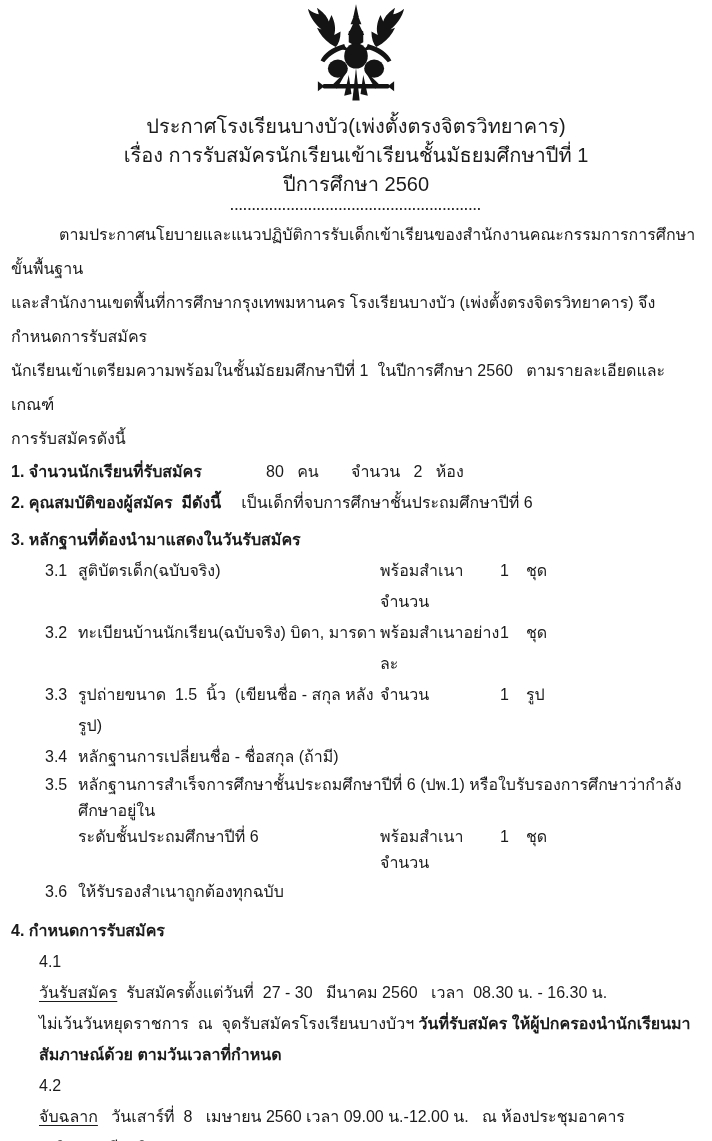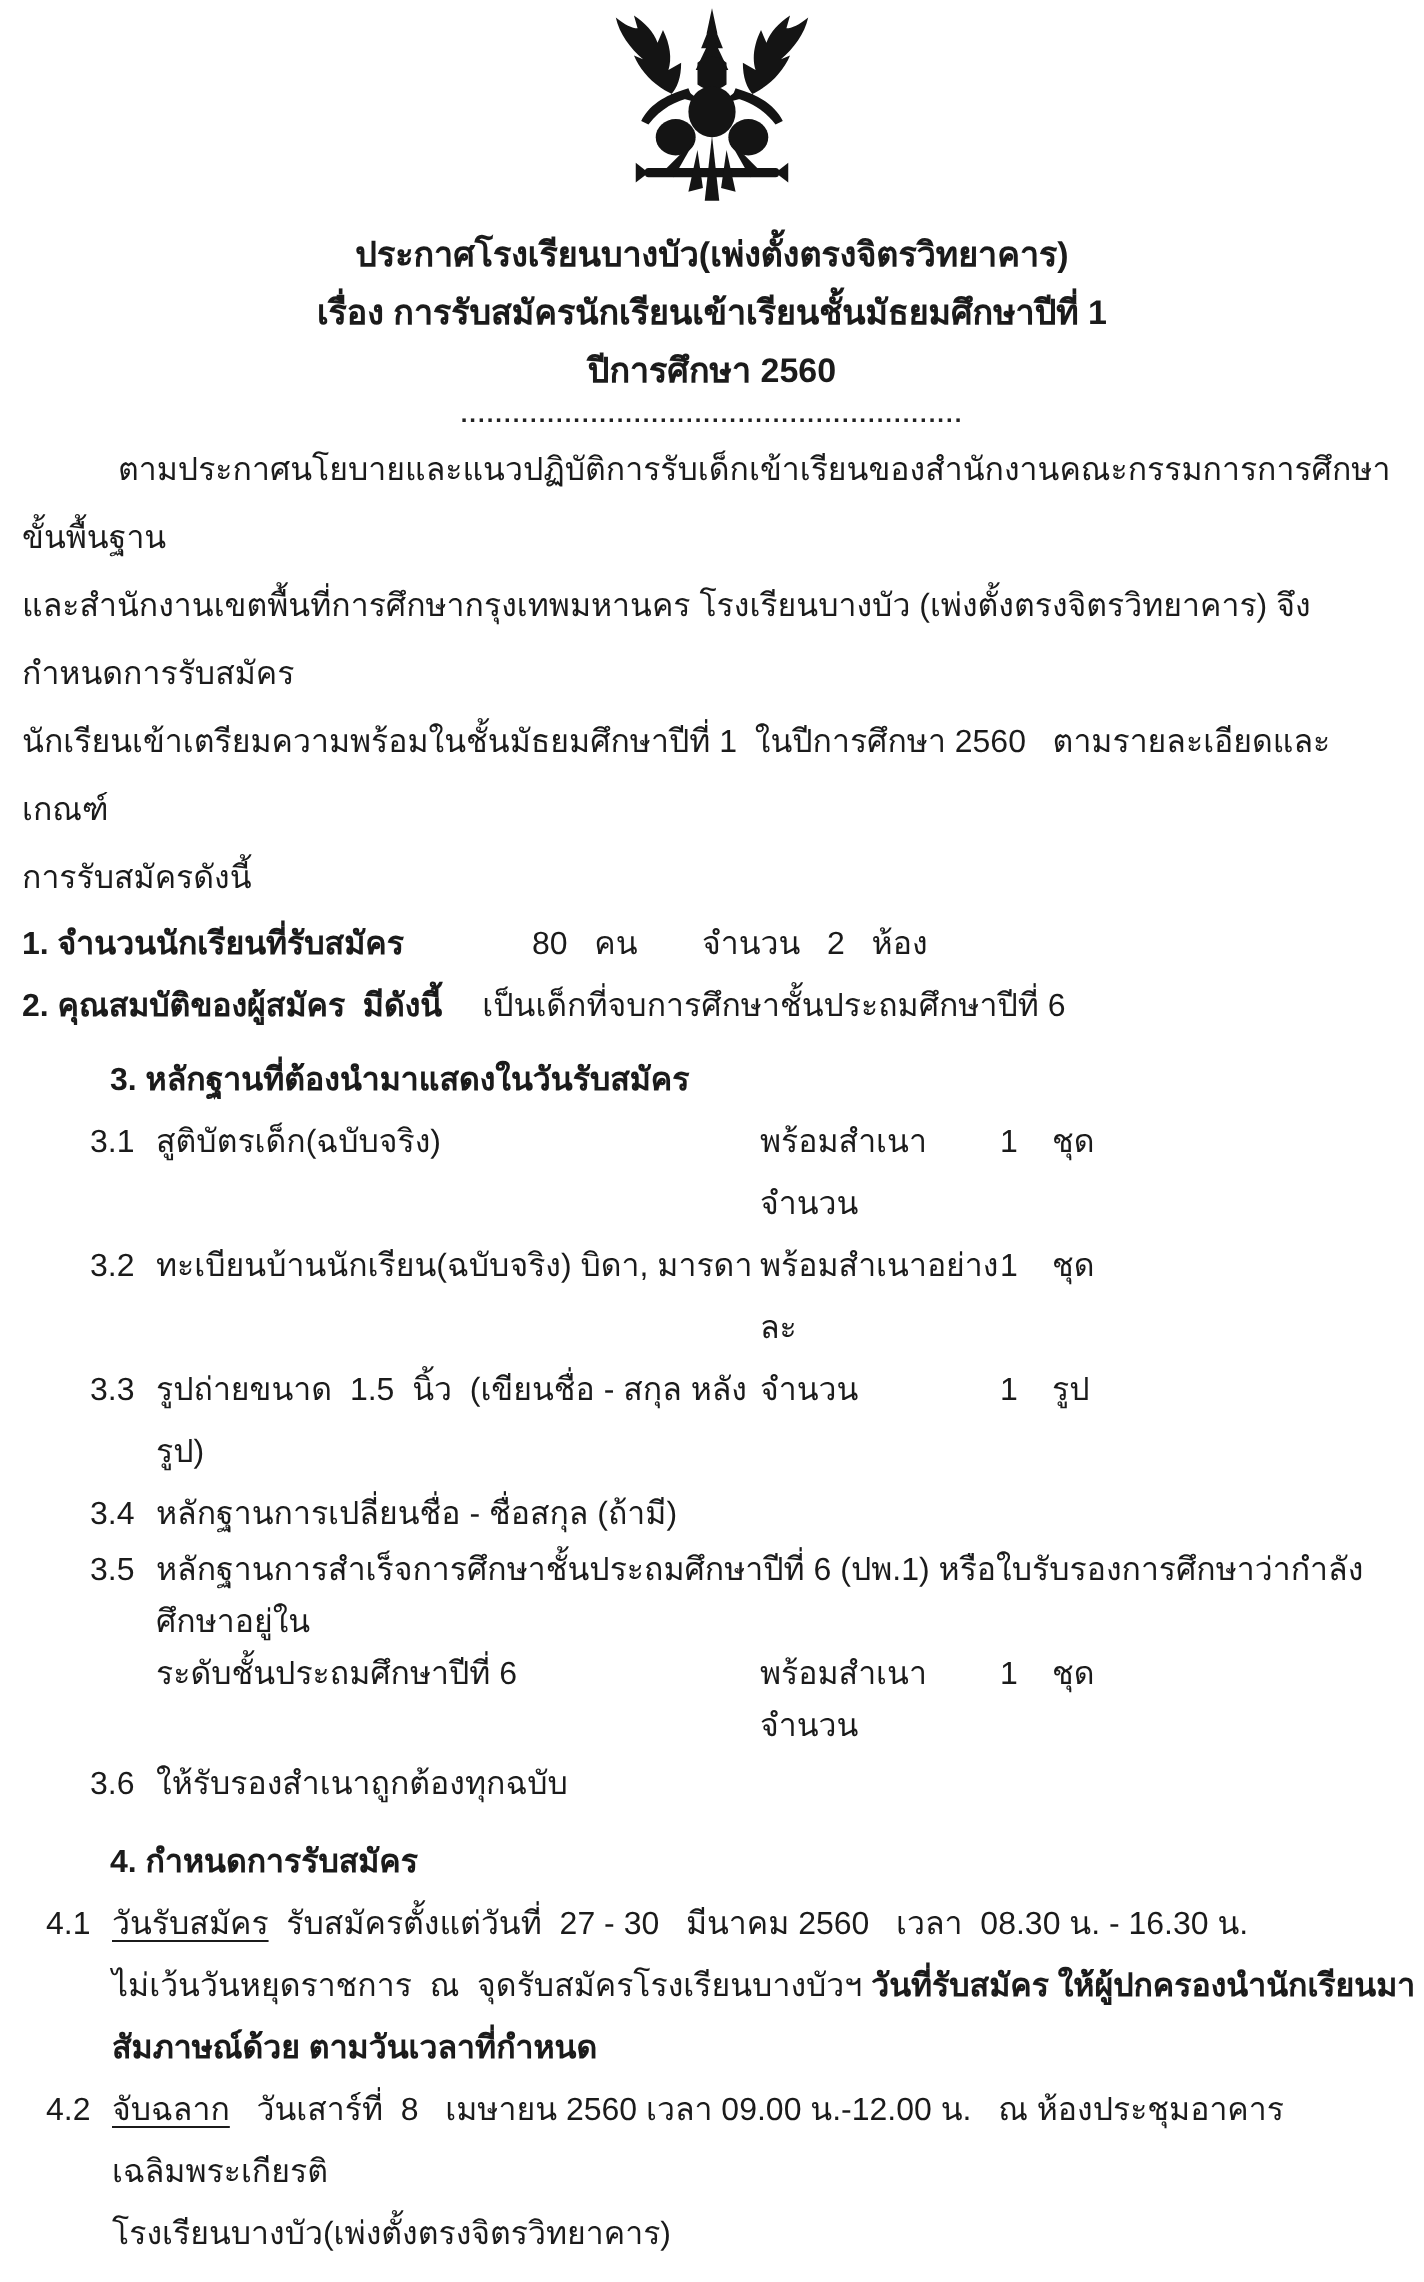--- a/index.html
+++ b/index.html
@@ -3,39 +3,39 @@
 <meta charset="utf-8">
 <style>
   html,body{margin:0;padding:0;background:#ffffff;}
   .page{
     width:712px;height:1141px;background:#ffffff;color:#1b1b1b;
     font-family:"Liberation Sans",sans-serif;font-size:16px;
     position:relative;overflow:hidden;
   }
   [data-bind]{white-space:pre-wrap;}
   .emblem-wrap{width:118px;margin:4px auto 0;}
-  .title-block{text-align:center;font-weight:700;font-size:17px;line-height:29px;margin-top:2px;}
+  .title-block{text-align:center;font-weight:400;font-size:20px;line-height:29px;margin-top:2px;}
   .dots{text-align:center;font-weight:700;font-size:12px;line-height:15px;letter-spacing:1px;color:#222;}
   .intro{padding:0 11px;line-height:34px;margin-top:4px;}
   .indent{text-indent:48px;}
   .b{font-weight:700;}
   .u{text-decoration:underline;text-underline-offset:3px;}
   .row{padding-left:11px;line-height:31px;display:flex;}
   .s1h{width:255px;font-weight:700;}
   .s1v{width:85px;}
   .s2h{font-weight:700;margin-right:20px;}
-  .sech{padding-left:11px;line-height:31px;font-weight:700;margin-left:44px;}
+  .sech{padding-left:11px;line-height:31px;font-weight:700;}
   .mt6{margin-top:6px;} .mt8{margin-top:8px;}
   .row3{display:flex;padding-left:45px;line-height:31px;}
   .row3.tight{line-height:26px;}
   .no3{width:33px;flex:none;}
   .t3{width:302px;flex:none;}
   .mid3{width:120px;flex:none;}
   .q3{width:26px;flex:none;}
-  .row4{display:flex;padding-left:23px;line-height:31px;}
+  .row4{display:flex;padding-left:39px;line-height:31px;flex-direction:column;}
   .no4{width:33px;flex:none;}
   .c4{flex:1;}
 </style>
 </head>
 <body>
 
 <div class="page">
 
   <div class="emblem-wrap">
     <svg width="118" height="102" viewBox="0 0 130 112" xmlns="http://www.w3.org/2000/svg">

